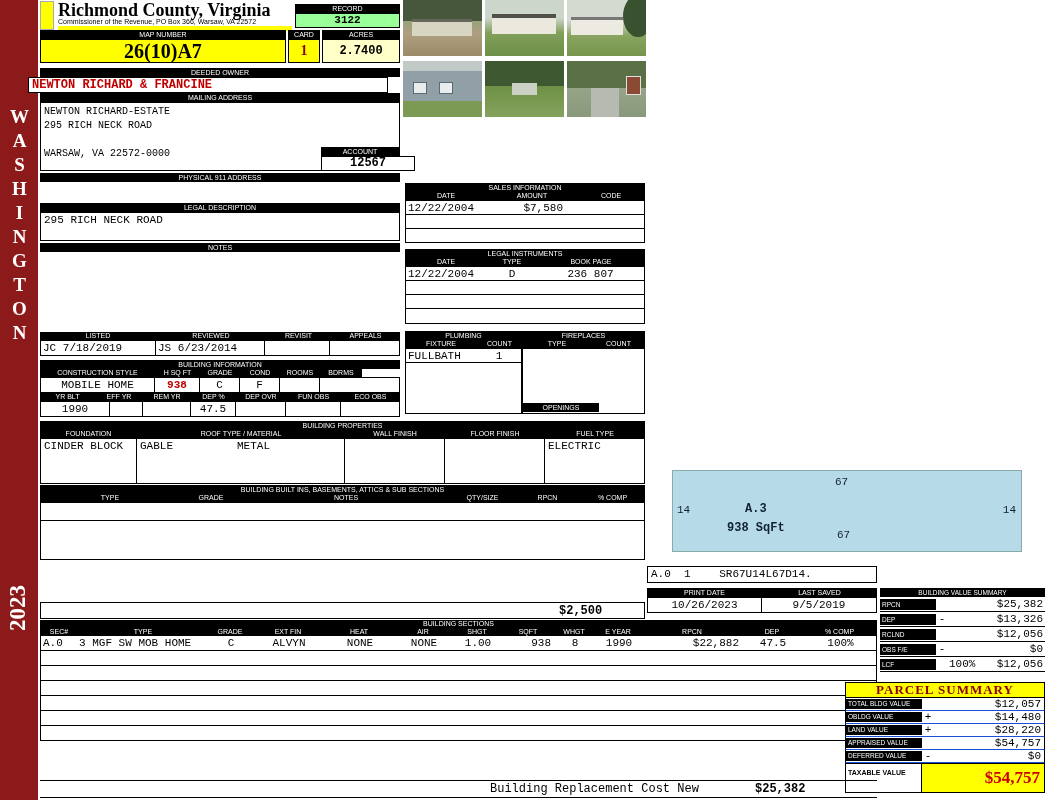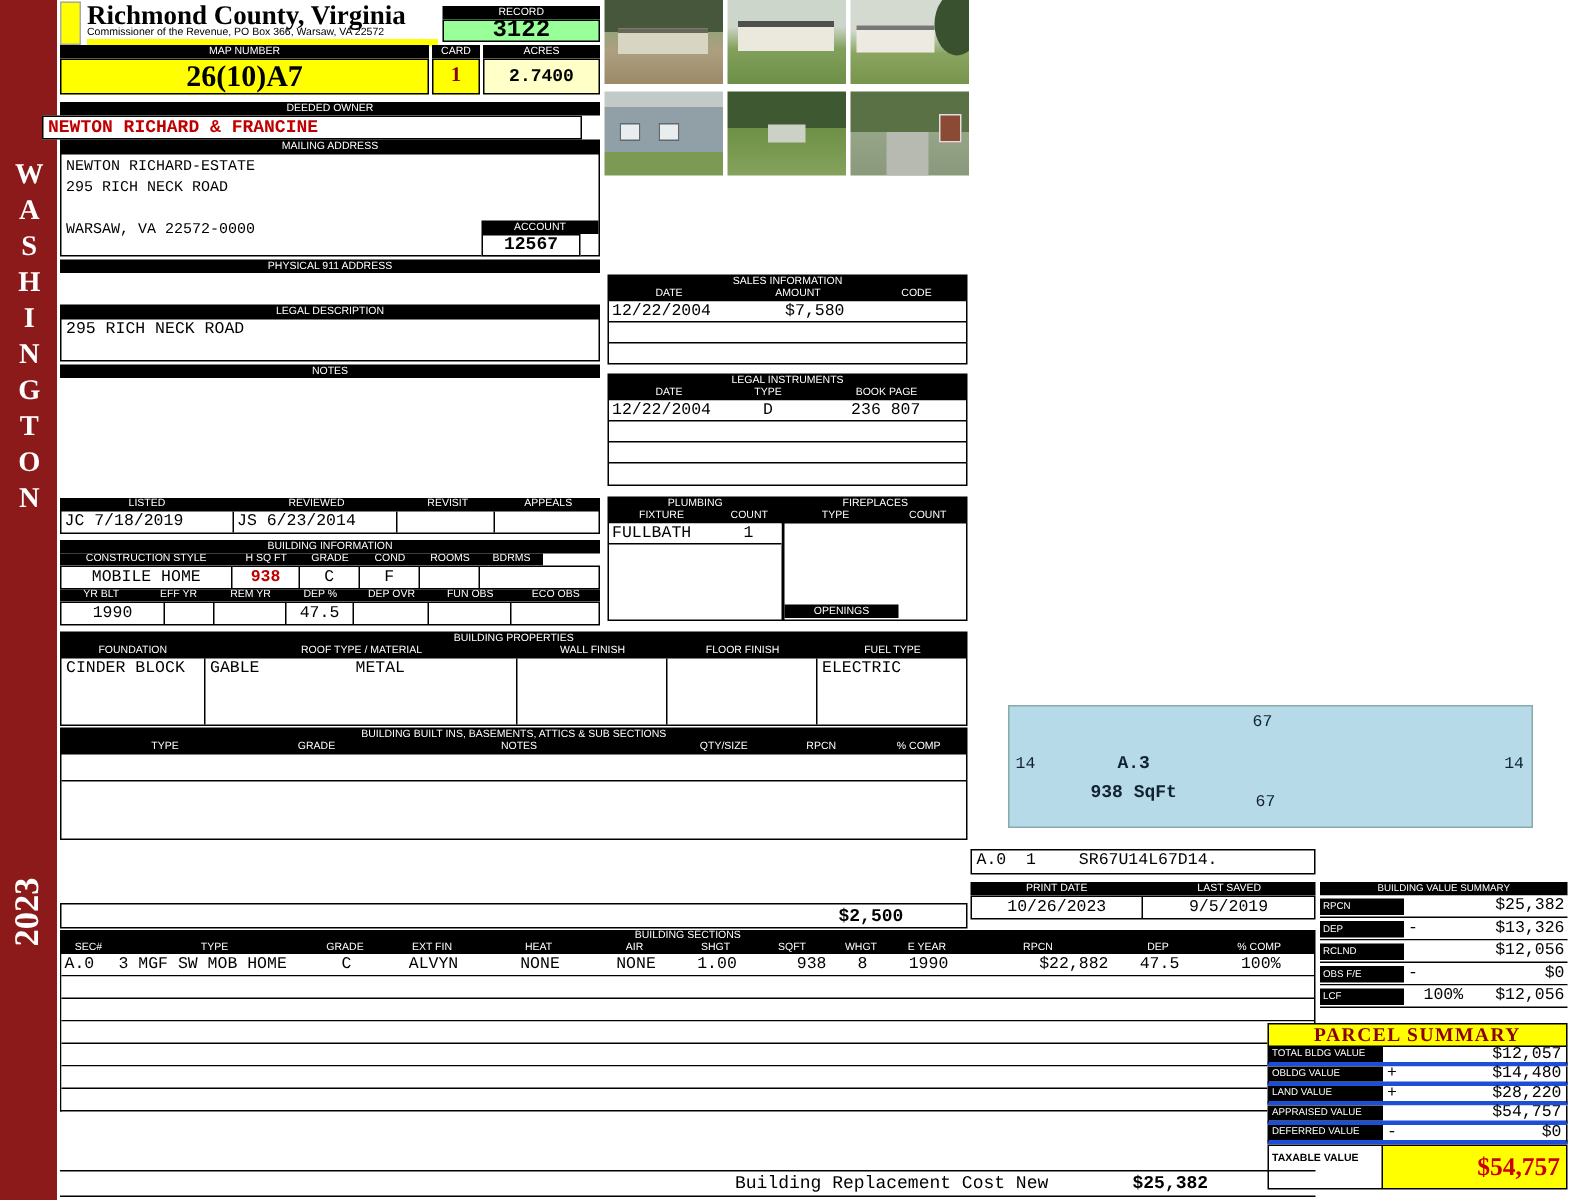--- a/index.html
+++ b/index.html
@@ -19,21 +19,21 @@
 .td{font-family:"Liberation Mono","DejaVu Sans Mono",monospace;font-size:11px;line-height:14px;height:14px;white-space:nowrap;overflow:hidden;flex:0 0 auto}
 .sep{border-right:1px solid #000}
 .photo{position:relative;width:79px;height:56px;overflow:hidden}
 .erow{height:15px;border-bottom:1px solid #000;background:#fff}
 .bvs-row{display:flex;align-items:center;height:15px;border-bottom:1px solid #000;background:#fff}
 .bvs-label{background:#000;color:#fff;font-size:6.5px;line-height:11px;height:11px;width:56px;padding-left:2px;white-space:nowrap;overflow:hidden}
 .bvs-op{width:12px;font-size:11px;text-align:center}
 .bvs-extra{font-size:11px;padding-left:1px}
 .bvs-val{flex:1;font-size:11px;text-align:right;padding-right:2px}
 .ps-title{background:#FFFF00;border:1px solid #000;color:#8B0000;font-weight:bold;font-size:13px;text-align:center;height:16px;line-height:14px;font-family:"Liberation Serif",serif;letter-spacing:1px}
-.ps-row{display:flex;align-items:center;height:13px;border-bottom:3px solid #1d4ed8;border-left:1px solid #000;border-right:1px solid #000;background:#fff}
+.ps-row{display:flex;align-items:center;height:13px;border-bottom:1px solid #1d4ed8;border-left:1px solid #000;border-right:1px solid #000;background:#fff}
 .ps-label{background:#000;color:#fff;font-size:6.5px;line-height:10px;height:10px;width:76px;padding-left:2px;white-space:nowrap;overflow:hidden}
 .ps-op{width:12px;font-size:11px;text-align:center;font-family:"Liberation Mono","DejaVu Sans Mono",monospace}
 .ps-val{flex:1;text-align:right;font-size:11px;padding-right:3px;font-family:"Liberation Mono","DejaVu Sans Mono",monospace}
 .ps-taxrow{display:flex;height:30px;border:1px solid #000;background:#fff}
 .ps-taxlabel{width:76px;font-size:7px;line-height:9px;padding:4px 0 0 2px;border-right:1px solid #000;font-weight:bold;white-space:normal}
 .ps-taxval{flex:1;background:#FFFF00;color:#CC0000;font-weight:bold;font-size:17px;text-align:right;line-height:28px;padding-right:4px;font-family:"Liberation Serif",serif}
 </style>
 </head>
 <body>
 
@@ -43,42 +43,42 @@
     <div class="abs serif b" style="left:8px;top:106px;writing-mode:vertical-lr;text-orientation:upright;color:#fff;font-size:19px;letter-spacing:3px">WASHINGTON</div>
     <div class="abs serif b" style="left:5px;top:585px;writing-mode:vertical-rl;transform:rotate(180deg);color:#fff;font-size:23px">2023</div>
   </div>
 
   <div class="abs" style="left:40px;top:1px;width:14px;height:29px;background:#FFFF00;border:1px solid #aaa"></div>
   <div class="abs serif b" style="left:58px;top:0;font-size:18px">Richmond County, Virginia</div>
   <div class="abs" style="left:58px;top:18px;font-size:7px">Commissioner of the Revenue, PO Box 366, Warsaw, VA 22572</div>
   <div class="abs" style="left:58px;top:26px;width:234px;height:5px;background:#FFFF00"></div>
 
   <div class="abs hdr" style="left:295px;top:4px;width:105px">RECORD</div>
-  <div class="abs bx mono b" style="left:295px;top:13px;width:105px;height:15px;background:#99FF99;text-align:center;font-size:16px;line-height:13px">3122</div>
+  <div class="abs bx mono b" style="left:295px;top:13px;width:105px;height:15px;background:#99FF99;text-align:center;font-size:11px;line-height:13px">3122</div>
 
   <div class="abs hdr" style="left:40px;top:30px;width:246px">MAP NUMBER</div>
   <div class="abs bx serif b" style="left:40px;top:39px;width:246px;height:24px;background:#FFFF00;text-align:center;font-size:20px;line-height:22px">26(10)A7</div>
   <div class="abs hdr" style="left:288px;top:30px;width:32px">CARD</div>
   <div class="abs bx serif b" style="left:288px;top:39px;width:32px;height:24px;background:#FFFF00;text-align:center;font-size:14px;line-height:22px;color:#8B0000">1</div>
   <div class="abs hdr" style="left:322px;top:30px;width:78px">ACRES</div>
   <div class="abs bx mono b" style="left:322px;top:39px;width:78px;height:24px;background:#FFFFC8;text-align:center;font-size:12px;line-height:22px">2.7400</div>
 
   <div class="abs hdr" style="left:40px;top:68px;width:360px">DEEDED OWNER</div>
   <div class="abs bx mono b red" style="left:28px;top:77px;width:360px;height:16px;font-size:12px;line-height:14px;padding-left:3px">NEWTON RICHARD &amp; FRANCINE</div>
 
   <div class="abs hdr" style="left:40px;top:93px;width:360px">MAILING ADDRESS</div>
   <div class="abs bx" style="left:40px;top:102px;width:360px;height:69px">
     <div class="mono" style="font-size:10px;line-height:14px;padding:2px 0 0 3px">
       <div>NEWTON RICHARD-ESTATE</div>
       <div>295 RICH NECK ROAD</div>
       <div style="height:14px"></div>
       <div>WARSAW, VA 22572-0000</div>
     </div>
     <div class="abs hdr" style="left:280px;top:44px;width:78px">ACCOUNT</div>
-    <div class="abs bx mono b" style="left:280px;top:53px;width:66px;height:15px;text-align:center;font-size:12px;line-height:13px">12567</div>
+    <div class="abs bx mono b" style="left:280px;top:53px;width:94px;height:15px;text-align:center;font-size:12px;line-height:13px">12567</div>
   </div>
 
   <div class="abs hdr" style="left:40px;top:173px;width:360px">PHYSICAL 911 ADDRESS</div>
 
   <div class="abs hdr" style="left:40px;top:203px;width:360px">LEGAL DESCRIPTION</div>
   <div class="abs bx mono" style="left:40px;top:212px;width:360px;height:29px;font-size:11px;line-height:15px;padding-left:3px">295 RICH NECK ROAD</div>
 
   <div class="abs hdr" style="left:40px;top:243px;width:360px">NOTES</div>
 
   <div class="abs" style="left:40px;top:332px;width:360px">

